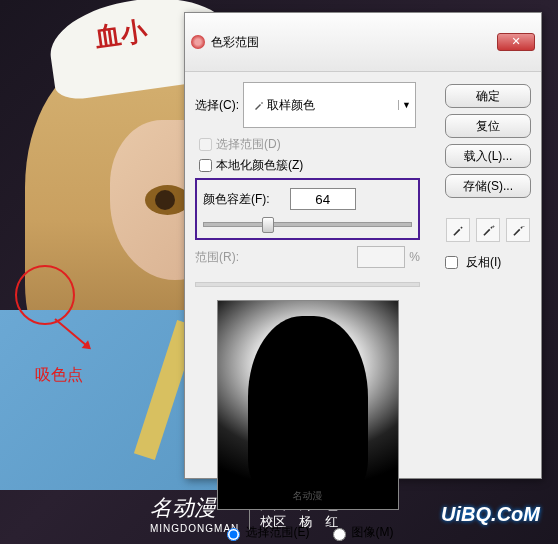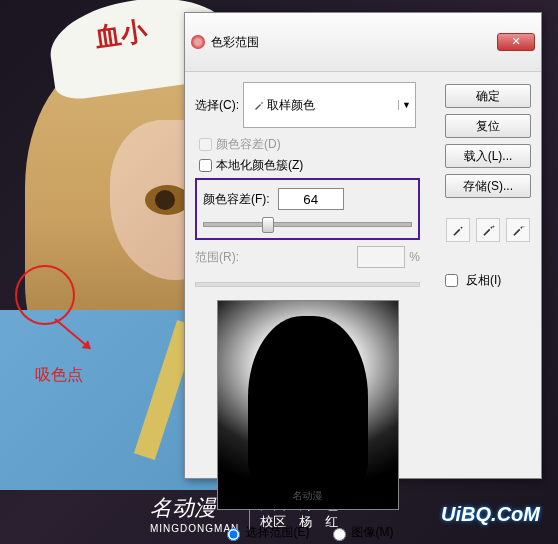--- a/index.html
+++ b/index.html
@@ -32,36 +32,36 @@
 .left{flex:1}
 .row{display:flex;align-items:center;margin-bottom:8px}
 .lbl{white-space:nowrap}
 .sel{flex:1;height:20px;border:1px solid #aaa;background:#fff;display:flex;align-items:center;padding:12px 4px;margin:0 4px;cursor:pointer}
 .sel-dd{border-left:1px solid #aaa;padding-left:3px;margin-left:auto;font-size:9px}
 .picker{width:16px;height:16px;margin-left:3px;display:flex;align-items:center;justify-content:center}
 .chk{margin:0 4px 0 0}
 .chkrow{padding-left:4px;margin-bottom:4px;display:flex;align-items:center}
 .hl{border:2px solid #4c1d95;padding:8px 6px 6px 6px;margin:4px 0 6px 0}
 .hl .row{margin-bottom:6px}
-.numfield{width:60px;height:18px;border:1px solid #888;background:#fff;text-align:center;margin-left:8px}
+.numfield{width:60px;height:18px;border:1px solid #888;background:#fff;text-align:center;margin-left:20px}
 .slider{position:relative;height:16px;margin-top:2px}
 .slider-track{position:absolute;left:0;right:0;top:6px;height:3px;background:#bbb;border:1px solid #999}
 .slider-thumb{position:absolute;top:1px;width:10px;height:14px;background:linear-gradient(#fff,#ccc);border:1px solid #888;border-radius:2px}
 .disabled{color:#999}
 .pctfield{width:42px;height:18px;border:1px solid #bbb;background:#f4f4f4;margin:0 4px}
 .preview{width:180px;height:208px;border:1px solid #888;margin:8px auto 6px auto;background:radial-gradient(ellipse 120% 80% at 50% 30%,#fff 0%,#ddd 25%,#222 55%,#000 75%);position:relative;overflow:hidden}
 .preview-sil{position:absolute;left:30px;top:15px;width:120px;height:180px;background:#000;border-radius:45% 45% 20% 20%}
 .preview-wm{position:absolute;left:0;right:0;bottom:6px;text-align:center;color:#555;font-size:10px}
 .radios{display:flex;justify-content:center;gap:18px;margin-top:14px}
 .radios label{display:flex;align-items:center;gap:3px}
 .right{width:86px;display:flex;flex-direction:column;gap:6px;padding-top:2px}
-.btn{height:22px;border:1px solid #888;background:linear-gradient(#fdfdfd,#e4e4e4);border-radius:2px;cursor:pointer;display:flex;align-items:center;justify-content:center}
+.btn{height:22px;border:1px solid #888;background:linear-gradient(#fdfdfd,#e4e4e4);border-radius:7px;cursor:pointer;display:flex;align-items:center;justify-content:center}
 .eyedrops{display:flex;gap:6px;margin-top:14px;justify-content:center}
 .ed{width:22px;height:22px;border:1px solid #ccc;background:#f8f8f8;display:flex;align-items:center;justify-content:center;cursor:pointer}
-.invrow{margin-top:24px;display:flex;align-items:center;gap:4px}
+.invrow{margin-top:6px;display:flex;align-items:center;gap:4px}
 .foot{border-top:1px solid #ccc;padding:10px 12px;display:flex;align-items:center}
 .foot .sel{flex:1}
 svg{display:block}
 </style>
 </head>
 <body>
 
 <div class="bg">
   <div class="face">
     <div class="hair"></div>
@@ -104,21 +104,21 @@
               <svg width="12" height="12" viewBox="0 0 12 12">
                 <path d="M2 10 L7 5 L8 6 L3 11 Z M8 4 L9 3 L10 4 L9 5 Z" fill="#555"></path>
               </svg>
             </span>
           <span>取样颜色</span>
           <span class="sel-dd">▼</span>
         </div>
       </div>
       <div class="chkrow">
           <input type="checkbox" class="chk" disabled="" style="">
-          <span class="disabled">颜色容差(D)</span>
+          <span class="disabled">选择范围(D)</span>
         </div>
       <div class="chkrow">
           <input type="checkbox" class="chk" style="">
           <span>本地化颜色簇(Z)</span>
         </div>
 
       <div class="hl">
         <div class="row">
           <span class="lbl">颜色容差(F):</span>
           <input class="numfield" value="64" style="">

